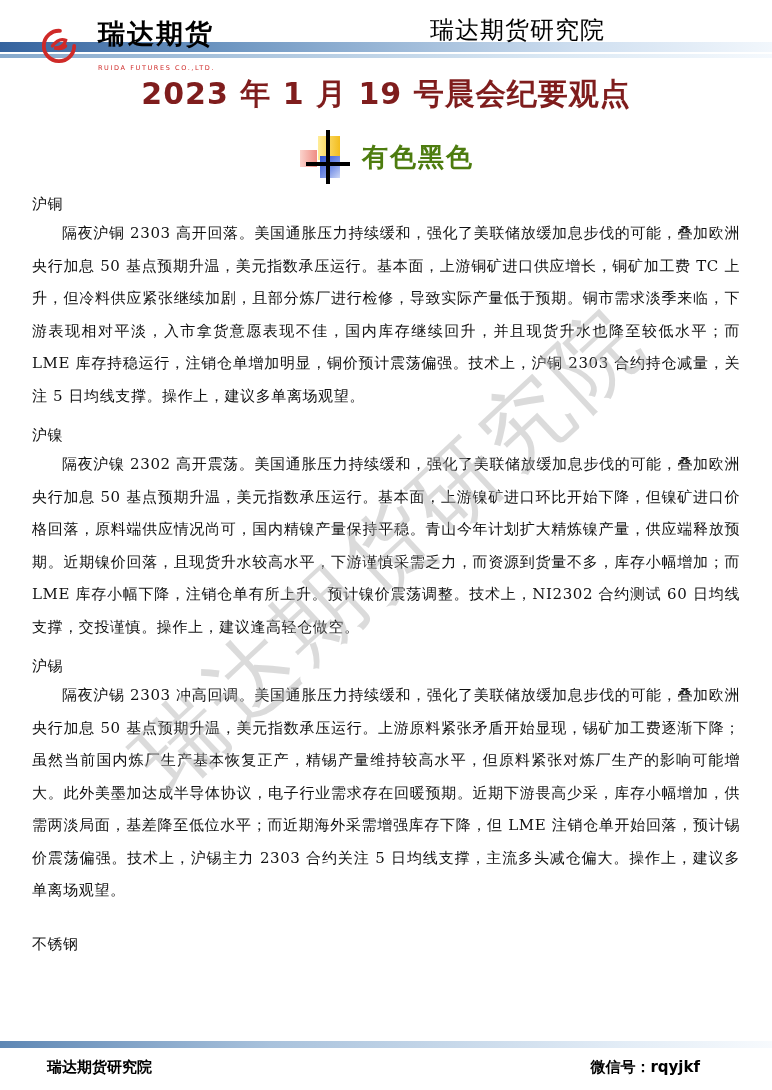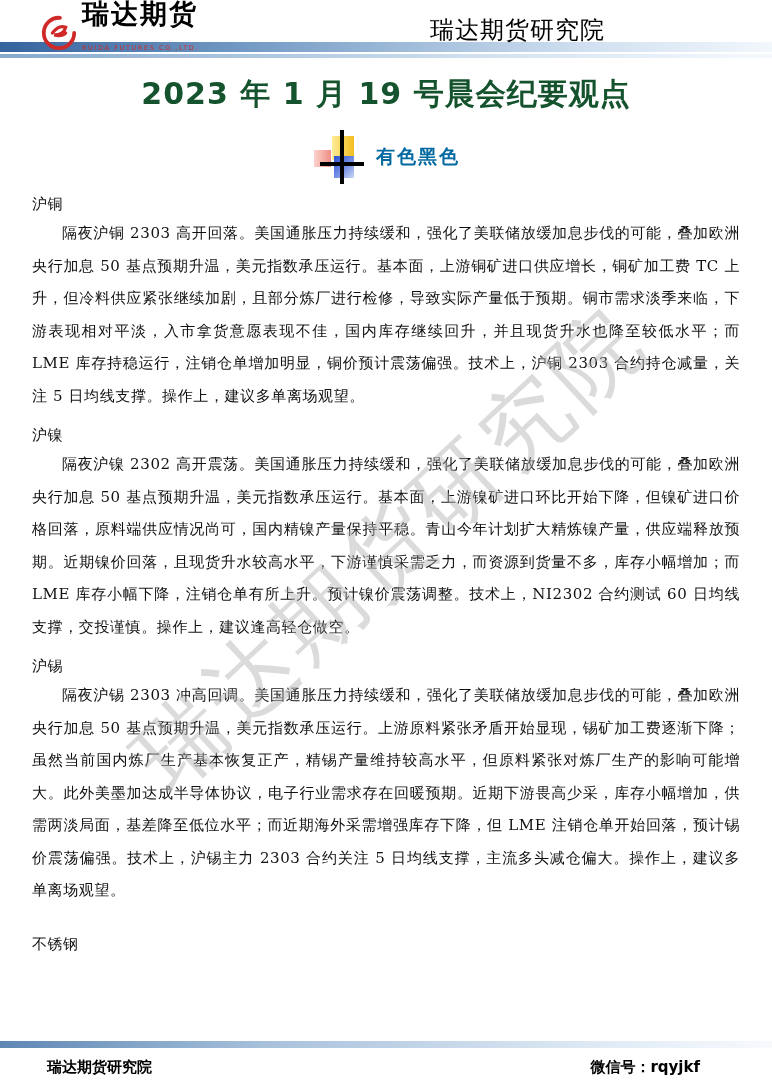--- a/index.html
+++ b/index.html
@@ -9,21 +9,21 @@
     height: 1090px;
     margin: 0 auto;
     background: #ffffff;
     overflow: hidden;
     font-family: "DejaVu Serif", "Liberation Serif", serif;
     color: #111;
   }
 
   
   .page-header { position: relative; height: 42px; }
-  .logo { position: absolute; left: 40px; top: 0; display: flex; align-items: flex-end; }
+  .logo { position: absolute; left: 40px; top: 20px; display: flex; align-items: center; gap: 16px; }
   .logo-mark { width: 38px; height: 38px; margin-right: 4px; }
   .logo-textcol { display: flex; flex-direction: column; line-height: 1; }
   .logo-cn {
     font-family: "DejaVu Sans", "Liberation Sans", sans-serif;
     font-weight: bold; font-size: 27px; letter-spacing: 2px; color: #000;
   }
   .logo-en {
     font-family: "DejaVu Sans", "Liberation Sans", sans-serif;
     font-size: 6.5px; letter-spacing: 1.6px; color: #cf2a28; margin-top: 18px;
   }
@@ -43,39 +43,39 @@
   .header-bar .band2 {
     height: 4px;
     background: linear-gradient(to right, #86a9cc, #d9e7f3 70%, #f5f9fd);
   }
 
   
   h1.doc-title {
     margin: 16px 0 0 0;
     text-align: center;
     font-family: "DejaVu Sans", "Liberation Sans", sans-serif;
-    font-size: 30px; font-weight: bold; color: #14532d; letter-spacing: 1px;
+    font-size: 30px; font-weight: bold; color: #7f1d1d; letter-spacing: 1px;
   }
   .category-row {
     margin-top: 18px;
     display: flex; justify-content: center; align-items: center;
     height: 48px;
   }
   .sec-icon { position: relative; width: 50px; height: 46px; margin-right: 14px; }
   .sec-icon .sq-yellow { position:absolute; left:20px; top:2px; width:22px; height:24px;
     background: linear-gradient(to right, #ffeD9a, #f3bd1d); }
   .sq-pink { position:absolute; left:2px; top:16px; width:17px; height:17px;
     background: linear-gradient(to right, #fbd3cc, #ef8d84); }
   .sq-blue { position:absolute; left:22px; top:22px; width:20px; height:22px;
     background: linear-gradient(135deg, #2c4fd0, #7e97e8 60%, #cdd8f6); }
   .cross-v { position:absolute; left:28px; top:-4px; width:4px; height:54px; background:#000; }
   .cross-h { position:absolute; left:8px; top:28px; width:44px; height:4px; background:#000; }
   .category-label {
     font-family: "DejaVu Sans", "Liberation Sans", sans-serif;
-    font-size: 19px; font-weight: bold; color: #0369a1; letter-spacing: 2px;
+    font-size: 26px; font-weight: bold; color: #4d7c0f; letter-spacing: 2px;
   }
 
   
   .content { padding: 0 32px; }
   .section-label {
     margin: 14px 0 0 0;
     font-size: 15px; line-height: 18px; letter-spacing: 0.5px;
   }
   .section-label.gap { }
   .section-label.gap-lg { margin-top: 28px; }

